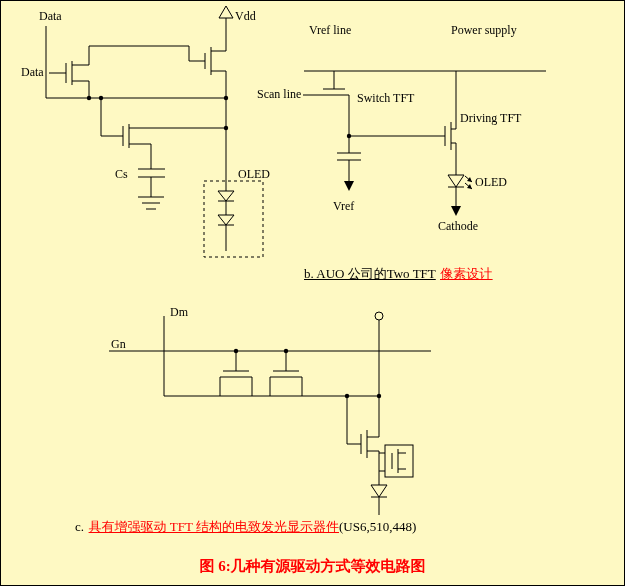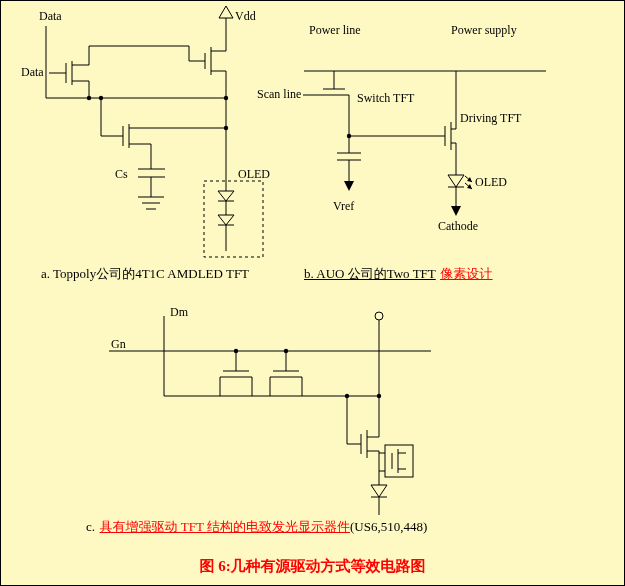--- a/index.html
+++ b/index.html
@@ -191,37 +191,36 @@
       </g>
     </g>
   </svg>
 
   <span class="lbl" style="left:38px; top:8px;">Data</span>
   <span class="lbl" style="left:20px; top:64px;">Data</span>
   <span class="lbl" style="left:234px; top:8px;">Vdd</span>
   <span class="lbl" style="left:114px; top:166px;">Cs</span>
   <span class="lbl" style="left:237px; top:166px;">OLED</span>
 
-  <span class="lbl" style="left:308px; top:22px;">Power line</span>
+  <span class="lbl" style="left:308px; top:22px;">Vref line</span>
   <span class="lbl" style="left:450px; top:22px;">Power supply</span>
   <span class="lbl" style="left:256px; top:86px;">Scan line</span>
   <span class="lbl" style="left:356px; top:90px;">Switch TFT</span>
   <span class="lbl" style="left:459px; top:110px;">Driving TFT</span>
   <span class="lbl" style="left:474px; top:174px;">OLED</span>
   <span class="lbl" style="left:332px; top:198px;">Vref</span>
   <span class="lbl" style="left:437px; top:218px;">Cathode</span>
 
   <span class="lbl" style="left:169px; top:304px;">Dm</span>
   <span class="lbl" style="left:110px; top:336px;">Gn</span>
 
-  <div class="cap" style="left:40px; top:264px;">a. Toppoly公司的4T1C AMDLED TFT</div>
 
   <div class="cap" style="left:303px; top:264px;text-decoration:underline;">
     <span class="pre">b. AUO 公司的Two TFT</span><span class="link">像素设计</span>
   </div>
 
-  <div class="cap" style="left:85px; top:517px;text-align:right;">
+  <div class="cap" style="left:74px; top:517px;text-align:right;">
     <span class="pre">c.</span><span class="link">具有增强驱动 TFT 结构的电致发光显示器件</span><span>(US6,510,448)</span>
   </div>
 
   <div class="figcap">图 6:几种有源驱动方式等效电路图</div>
 
 </div>
 
 </body></html>

